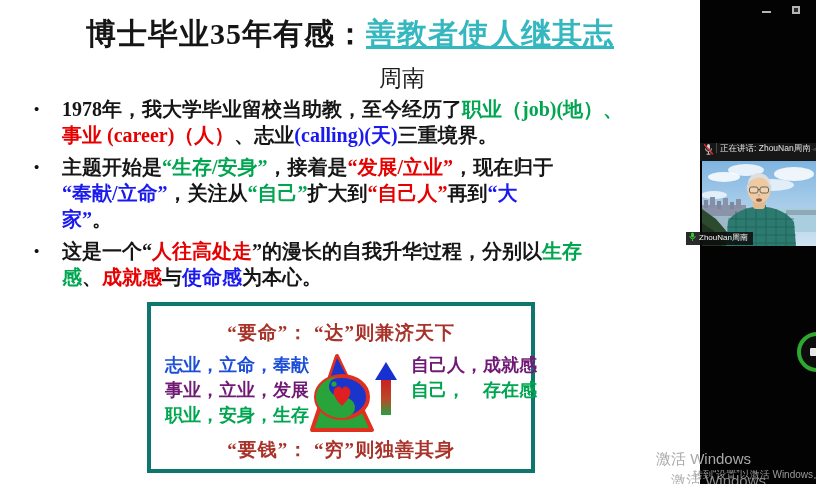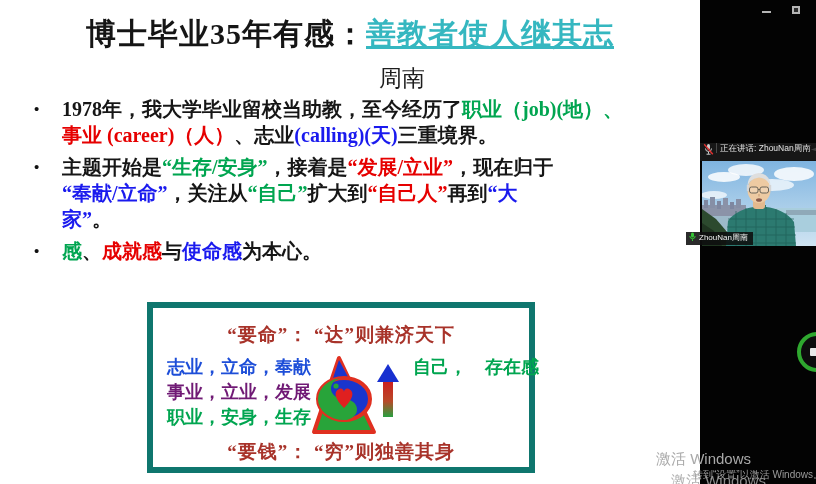--- a/index.html
+++ b/index.html
@@ -15,21 +15,21 @@
   .slide-subtitle{position:absolute;top:63px;left:0;width:804px;text-align:center;
     font-size:23px;color:#1d1d1d;}
   .bullets{position:absolute;top:96px;left:34px;width:650px;}
   .bullet{display:flex;margin-bottom:6px;font-size:20px;line-height:26px;font-weight:600;}
   .bullet .marker{width:28px;flex:none;font-size:15px;color:#111;}
   .bline{white-space:nowrap;}
   .sg-k{color:#161616}.sg-g{color:#00a550}.sg-r{color:#e60000}.sg-b{color:#1a1aee}
 
   
   .diagram{position:absolute;left:147px;top:302px;width:388px;height:171px;
-    border:6px solid #0f766e;background:#fff;box-sizing:border-box;}
+    border:4px solid #0f766e;background:#fff;box-sizing:border-box;}
   .diag-caption{position:absolute;left:0;width:100%;text-align:center;
     font-size:19px;font-weight:bold;color:#a8332a;letter-spacing:1px;white-space:nowrap;}
   .diag-top{top:14px;}
   .diag-bottom{top:131px;}
   .diag-col{position:absolute;font-size:18px;font-weight:bold;line-height:25px;white-space:nowrap;}
   .diag-left{left:14px;top:47px;}
   .diag-right{left:260px;top:47px;}
   .row-b{color:#1d4ed8}.row-r{color:#701a75}.row-g{color:#00a550}
   .diag-art{position:absolute;left:156px;top:44px;}
 
@@ -84,20 +84,21 @@
       <div>
         <div class="bline"><span class="sg-k">主题开始是</span><span class="sg-g">“生存/安身”</span><span class="sg-k">，接着是</span><span class="sg-r">“发展/立业”</span><span class="sg-k">，现在归于</span></div>
         <div class="bline"><span class="sg-b">“奉献/立命”</span><span class="sg-k">，关注从</span><span class="sg-g">“自己”</span><span class="sg-k">扩大到</span><span class="sg-r">“自己人”</span><span class="sg-k">再到</span><span class="sg-b">“大</span></div>
         <div class="bline"><span class="sg-b">家”</span><span class="sg-k">。</span></div>
       </div>
     </div>
 
     <div class="bullet">
       <div class="marker">•</div>
       <div>
+        <div class="bline"><span class="sg-k">这是一个“</span><span class="sg-r">人往高处走</span><span class="sg-k">”的漫长的自我升华过程，分别以</span><span class="sg-g">生存</span></div>
         <div class="bline"><span class="sg-g">感</span><span class="sg-k">、</span><span class="sg-r">成就感</span><span class="sg-k">与</span><span class="sg-b">使命感</span><span class="sg-k">为本心。</span></div>
       </div>
     </div>
   </div>
 
   <div class="diagram">
     <div class="diag-caption diag-top">“要命”： “达”则兼济天下</div>
 
     <div class="diag-col diag-left">
       <div class="row-b">志业，立命，奉献</div>
@@ -124,20 +125,21 @@
 
       <path d="M35,56 C26,47 24,40 30,37 C33,35.5 35,38 35,40 C35,38 37,35.5 40,37 C46,40 44,47 35,56 Z" fill="#e02020"></path>
 
       <g>
         <polygon points="79,12 68,30 90,30" fill="#1830d0"></polygon>
         <rect x="74" y="30" width="10" height="35" fill="url(#shaftGrad)"></rect>
       </g>
     </svg>
 
     <div class="diag-col diag-right">
+      <div class="row-r">自己人，成就感</div>
       <div class="row-g">自己，　存在感</div>
     </div>
 
     <div class="diag-caption diag-bottom">“要钱”： “穷”则独善其身</div>
   </div>
 </div>
 
 <div class="rpanel">
   <div class="win-min"></div>
   <div class="win-max"></div>

